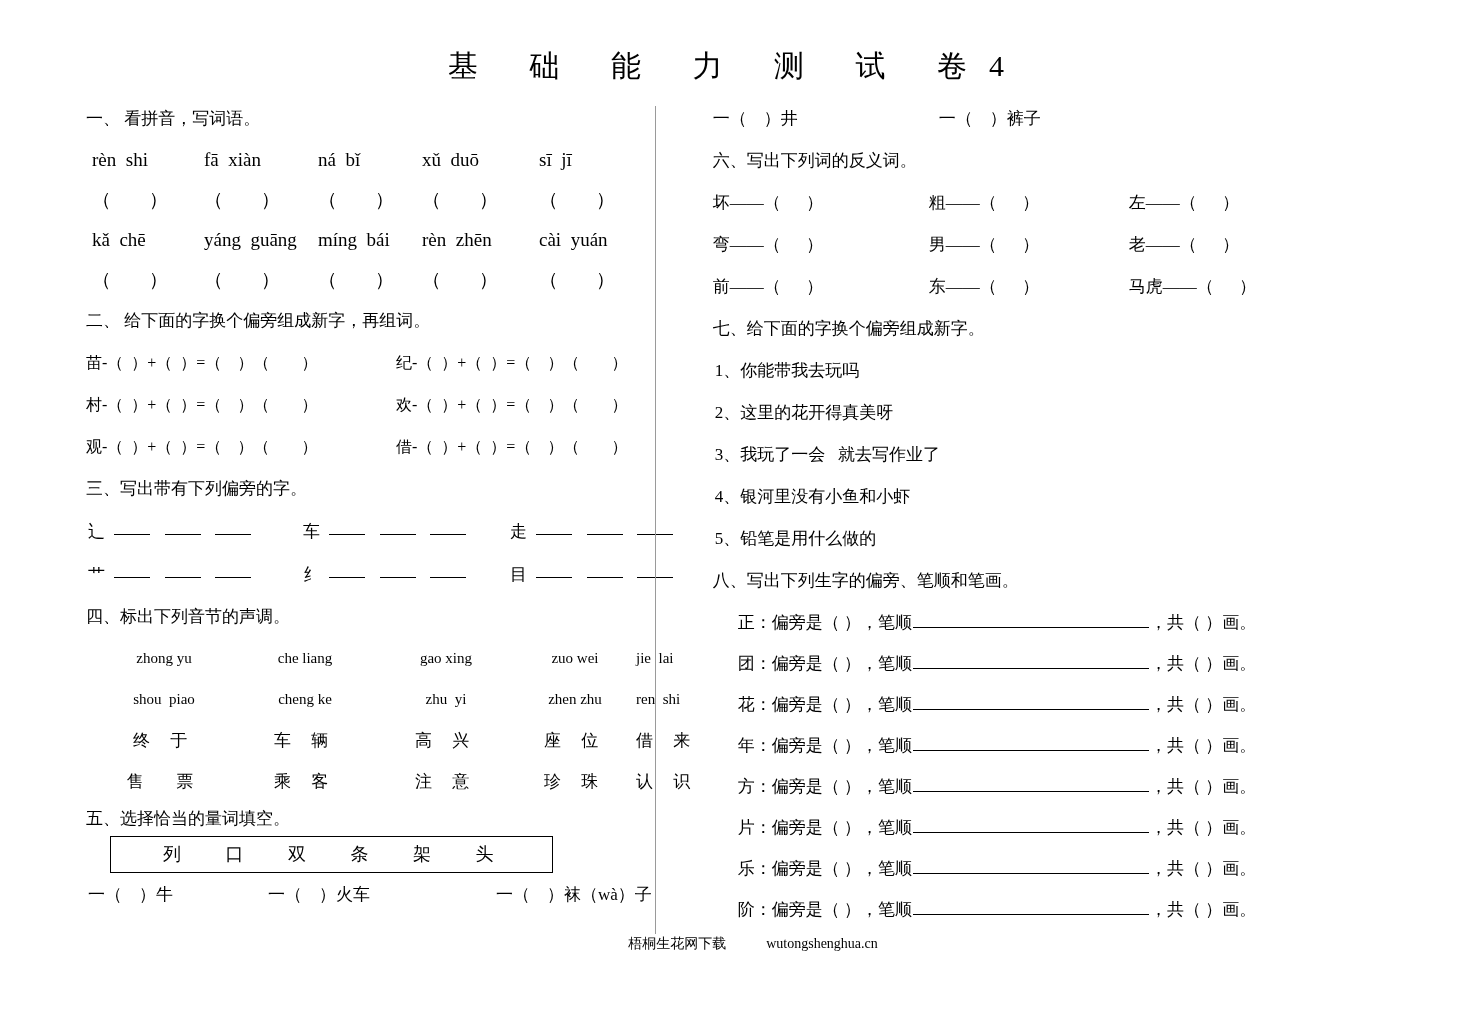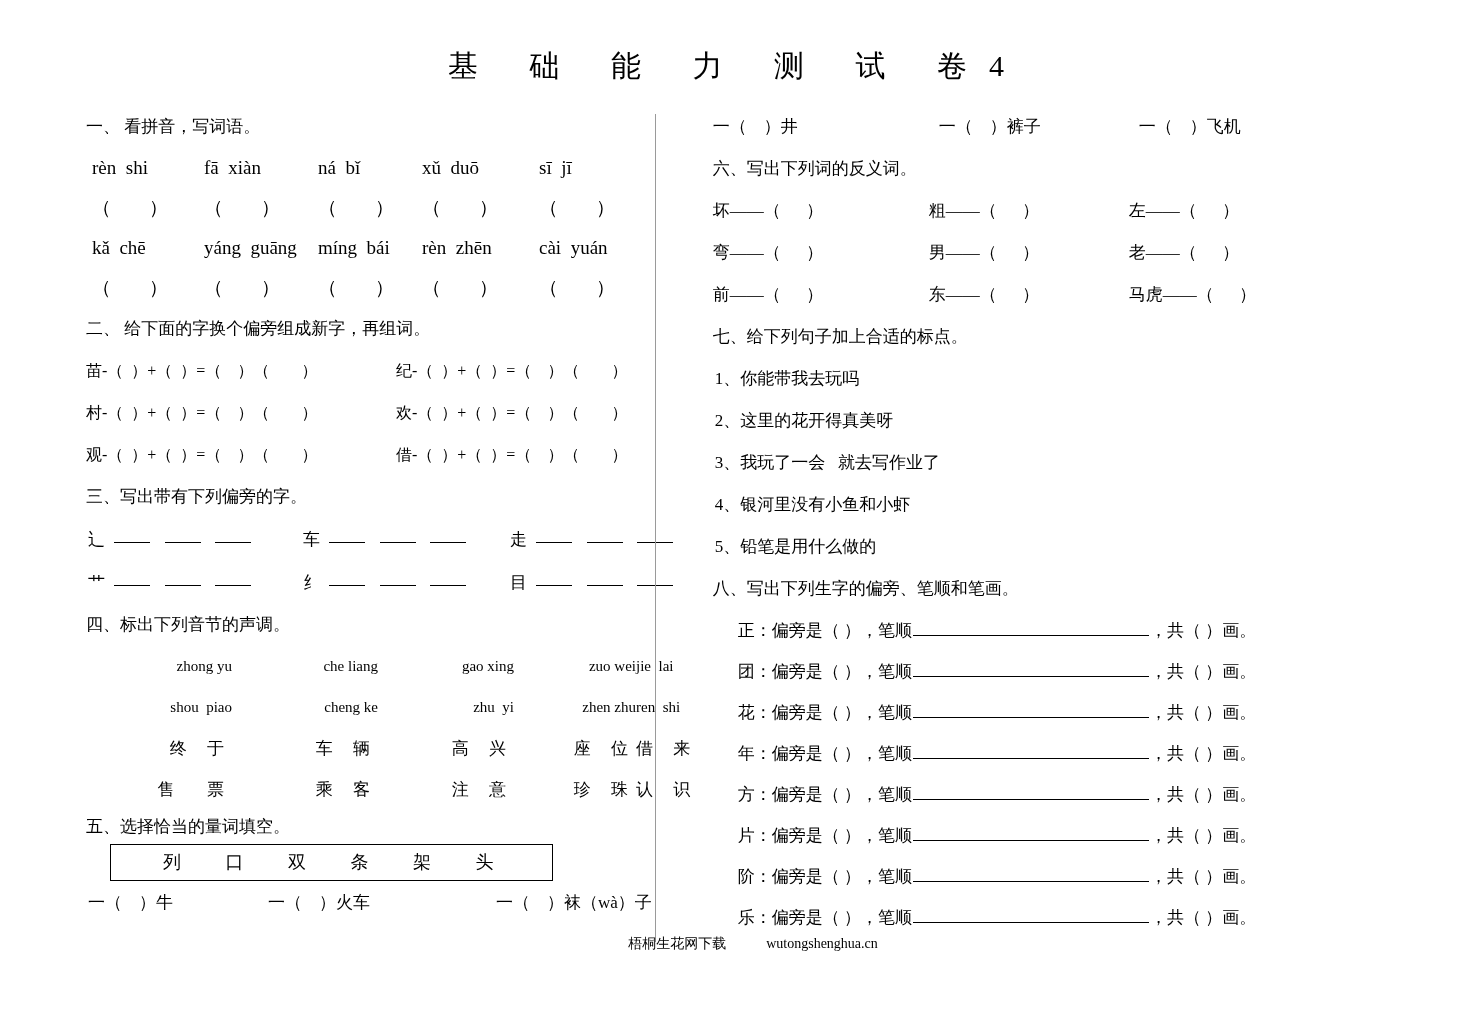--- a/index.html
+++ b/index.html
@@ -24,21 +24,21 @@
     text-align: center;
     font-size: 30px;
     letter-spacing: 22px;
     padding-top: 46px;
     font-family: "Liberation Serif", "DejaVu Serif", serif;
     white-space: nowrap;
   }
   .columns {
     display: flex;
     position: absolute;
-    top: 106px;
+    top: 98px;
     left: 0;
     width: 1290px;
   }
   .col-left {
     width: 655px;
     padding-left: 86px;
     box-sizing: border-box;
   }
   .col-divider {
     width: 1px;
@@ -91,21 +91,21 @@
     border-bottom: 1px solid #000;
     margin: 0 5px;
     vertical-align: 2px;
     height: 14px;
   }
   
   .s4grid {
     display: grid;
     grid-template-columns: 136px 146px 136px 122px 1fr;
     padding-left: 10px;
-    text-align: right;
+    text-align: center;
   }
   .s4py { font-size: 15px; line-height: 41px; white-space: nowrap; }
   .s4hz { font-size: 17px; line-height: 41px; white-space: nowrap; letter-spacing: 8px; }
   
   .wordbox {
     border: 1.5px solid #000;
     width: 443px;
     height: 37px;
     margin-left: 24px;
     box-sizing: border-box;
@@ -308,41 +308,40 @@
       </div>
     </div>
 
     <div class="col-divider"></div>
 
     <div class="col-right">
 
       <div class="s5rrow">
         <div class="nw">一（    ）井</div>
         <div class="nw">一（    ）裤子</div>
-        <div class="nw">一（    ）飞机</div>
       </div>
 
       <div class="sec-head">六、写出下列词的反义词。</div>
       <div class="s6row">
         <div class="nw">坏——（      ）</div>
         <div class="nw">粗——（      ）</div>
         <div class="nw">左——（      ）</div>
       </div>
       <div class="s6row">
         <div class="nw">弯——（      ）</div>
         <div class="nw">男——（      ）</div>
         <div class="nw">老——（      ）</div>
       </div>
       <div class="s6row">
         <div class="nw">前——（      ）</div>
         <div class="nw">东——（      ）</div>
         <div class="nw">马虎——（      ）</div>
       </div>
 
-      <div class="sec-head">七、给下列句子加上合适的标点。</div>
+      <div class="sec-head">七、给下面的字换个偏旁组成新字。</div>
       <div class="s7row nw">1、你能带我去玩吗</div>
       <div class="s7row nw">2、这里的花开得真美呀</div>
       <div class="s7row nw">3、我玩了一会   就去写作业了</div>
       <div class="s7row nw">4、银河里没有小鱼和小虾</div>
       <div class="s7row nw">5、铅笔是用什么做的</div>
 
       <div class="sec-head">八、写出下列生字的偏旁、笔顺和笔画。</div>
       <div class="s8row">
         <span>正</span><span>：偏旁是（  ），笔顺</span><span class="blank-long"></span><span>，共（  ）画。</span>
       </div>
@@ -355,24 +354,24 @@
       <div class="s8row">
         <span>年</span><span>：偏旁是（  ），笔顺</span><span class="blank-long"></span><span>，共（  ）画。</span>
       </div>
       <div class="s8row">
         <span>方</span><span>：偏旁是（  ），笔顺</span><span class="blank-long"></span><span>，共（  ）画。</span>
       </div>
       <div class="s8row">
         <span>片</span><span>：偏旁是（  ），笔顺</span><span class="blank-long"></span><span>，共（  ）画。</span>
       </div>
       <div class="s8row">
+        <span>乐</span><span>：偏旁是（  ），笔顺</span><span class="blank-long"></span><span>，共（  ）画。</span>
+      </div>
+      <div class="s8row">
         <span>阶</span><span>：偏旁是（  ），笔顺</span><span class="blank-long"></span><span>，共（  ）画。</span>
-      </div>
-      <div class="s8row">
-        <span>乐</span><span>：偏旁是（  ），笔顺</span><span class="blank-long"></span><span>，共（  ）画。</span>
       </div>
     </div>
   </div>
 
   <div class="footer">
     <span>梧桐生花网下载</span><span class="fsep"></span><span>wutongshenghua.cn</span>
   </div>
 
 </div>
 

